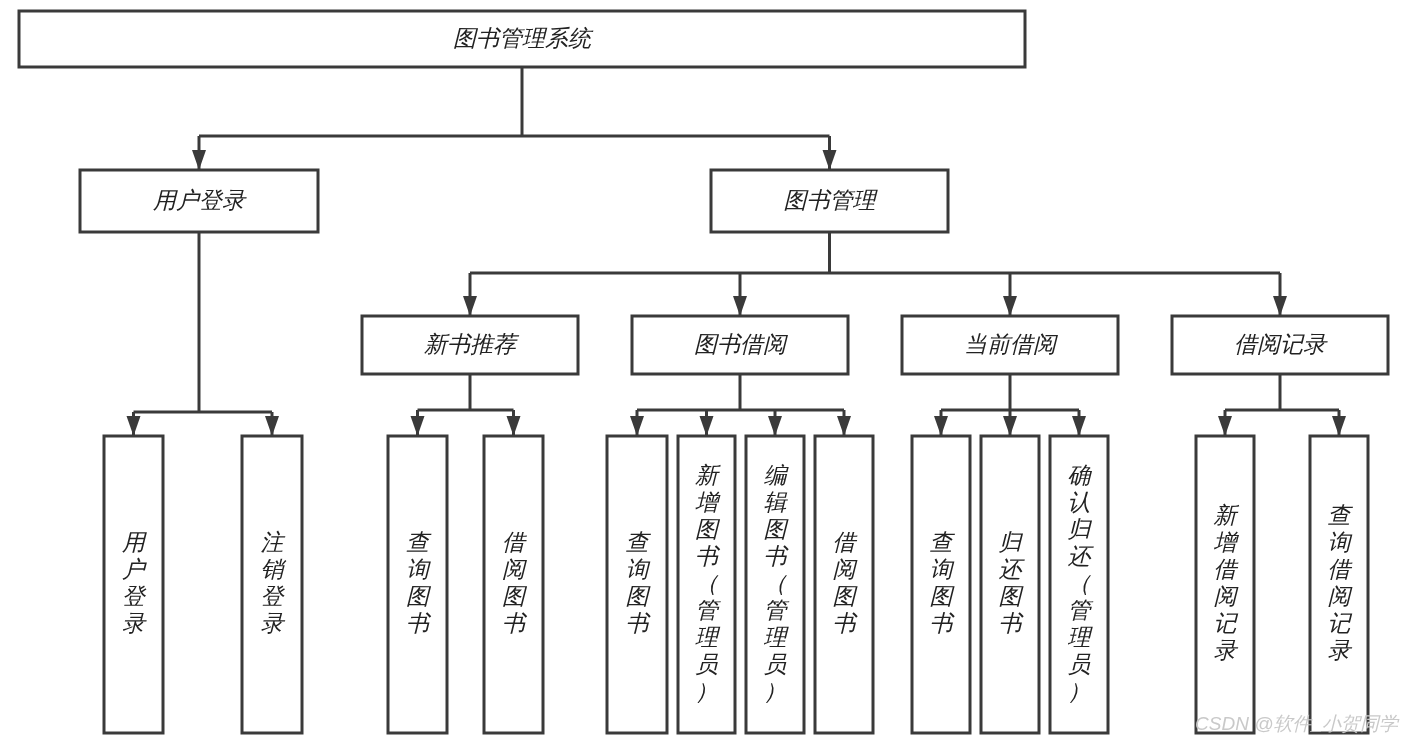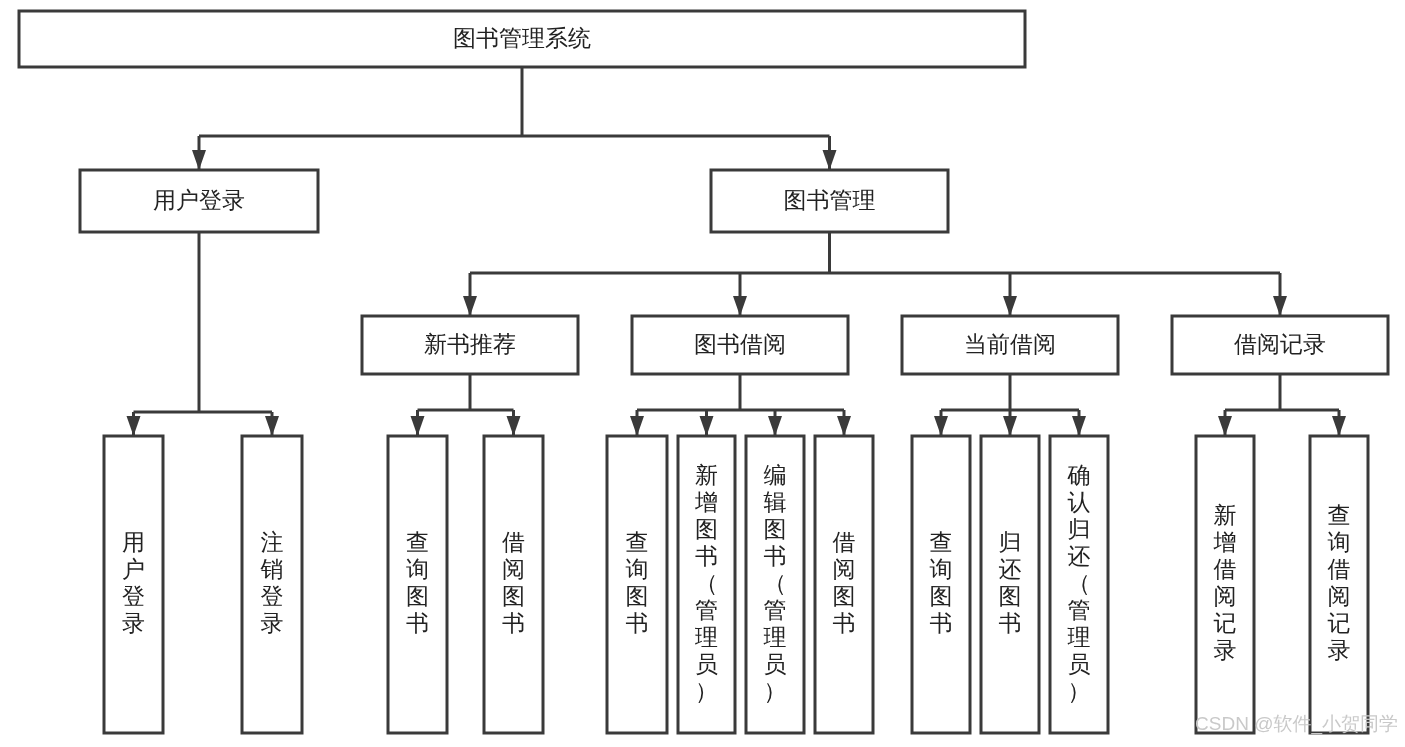--- a/index.html
+++ b/index.html
@@ -10,20 +10,21 @@
   }
   body {
     font-family: "Liberation Sans", "DejaVu Sans", sans-serif;
   }
   #diagram-root {
     position: relative;
     width: 1403px;
     height: 747px;
     background: #ffffff;
     overflow: hidden;
+    font-style: italic;
   }
   svg.diagram-canvas {
     position: absolute;
     left: 0;
     top: 0;
     width: 1405px;
     height: 747px;
     display: block;
   }
   .node-rect {

